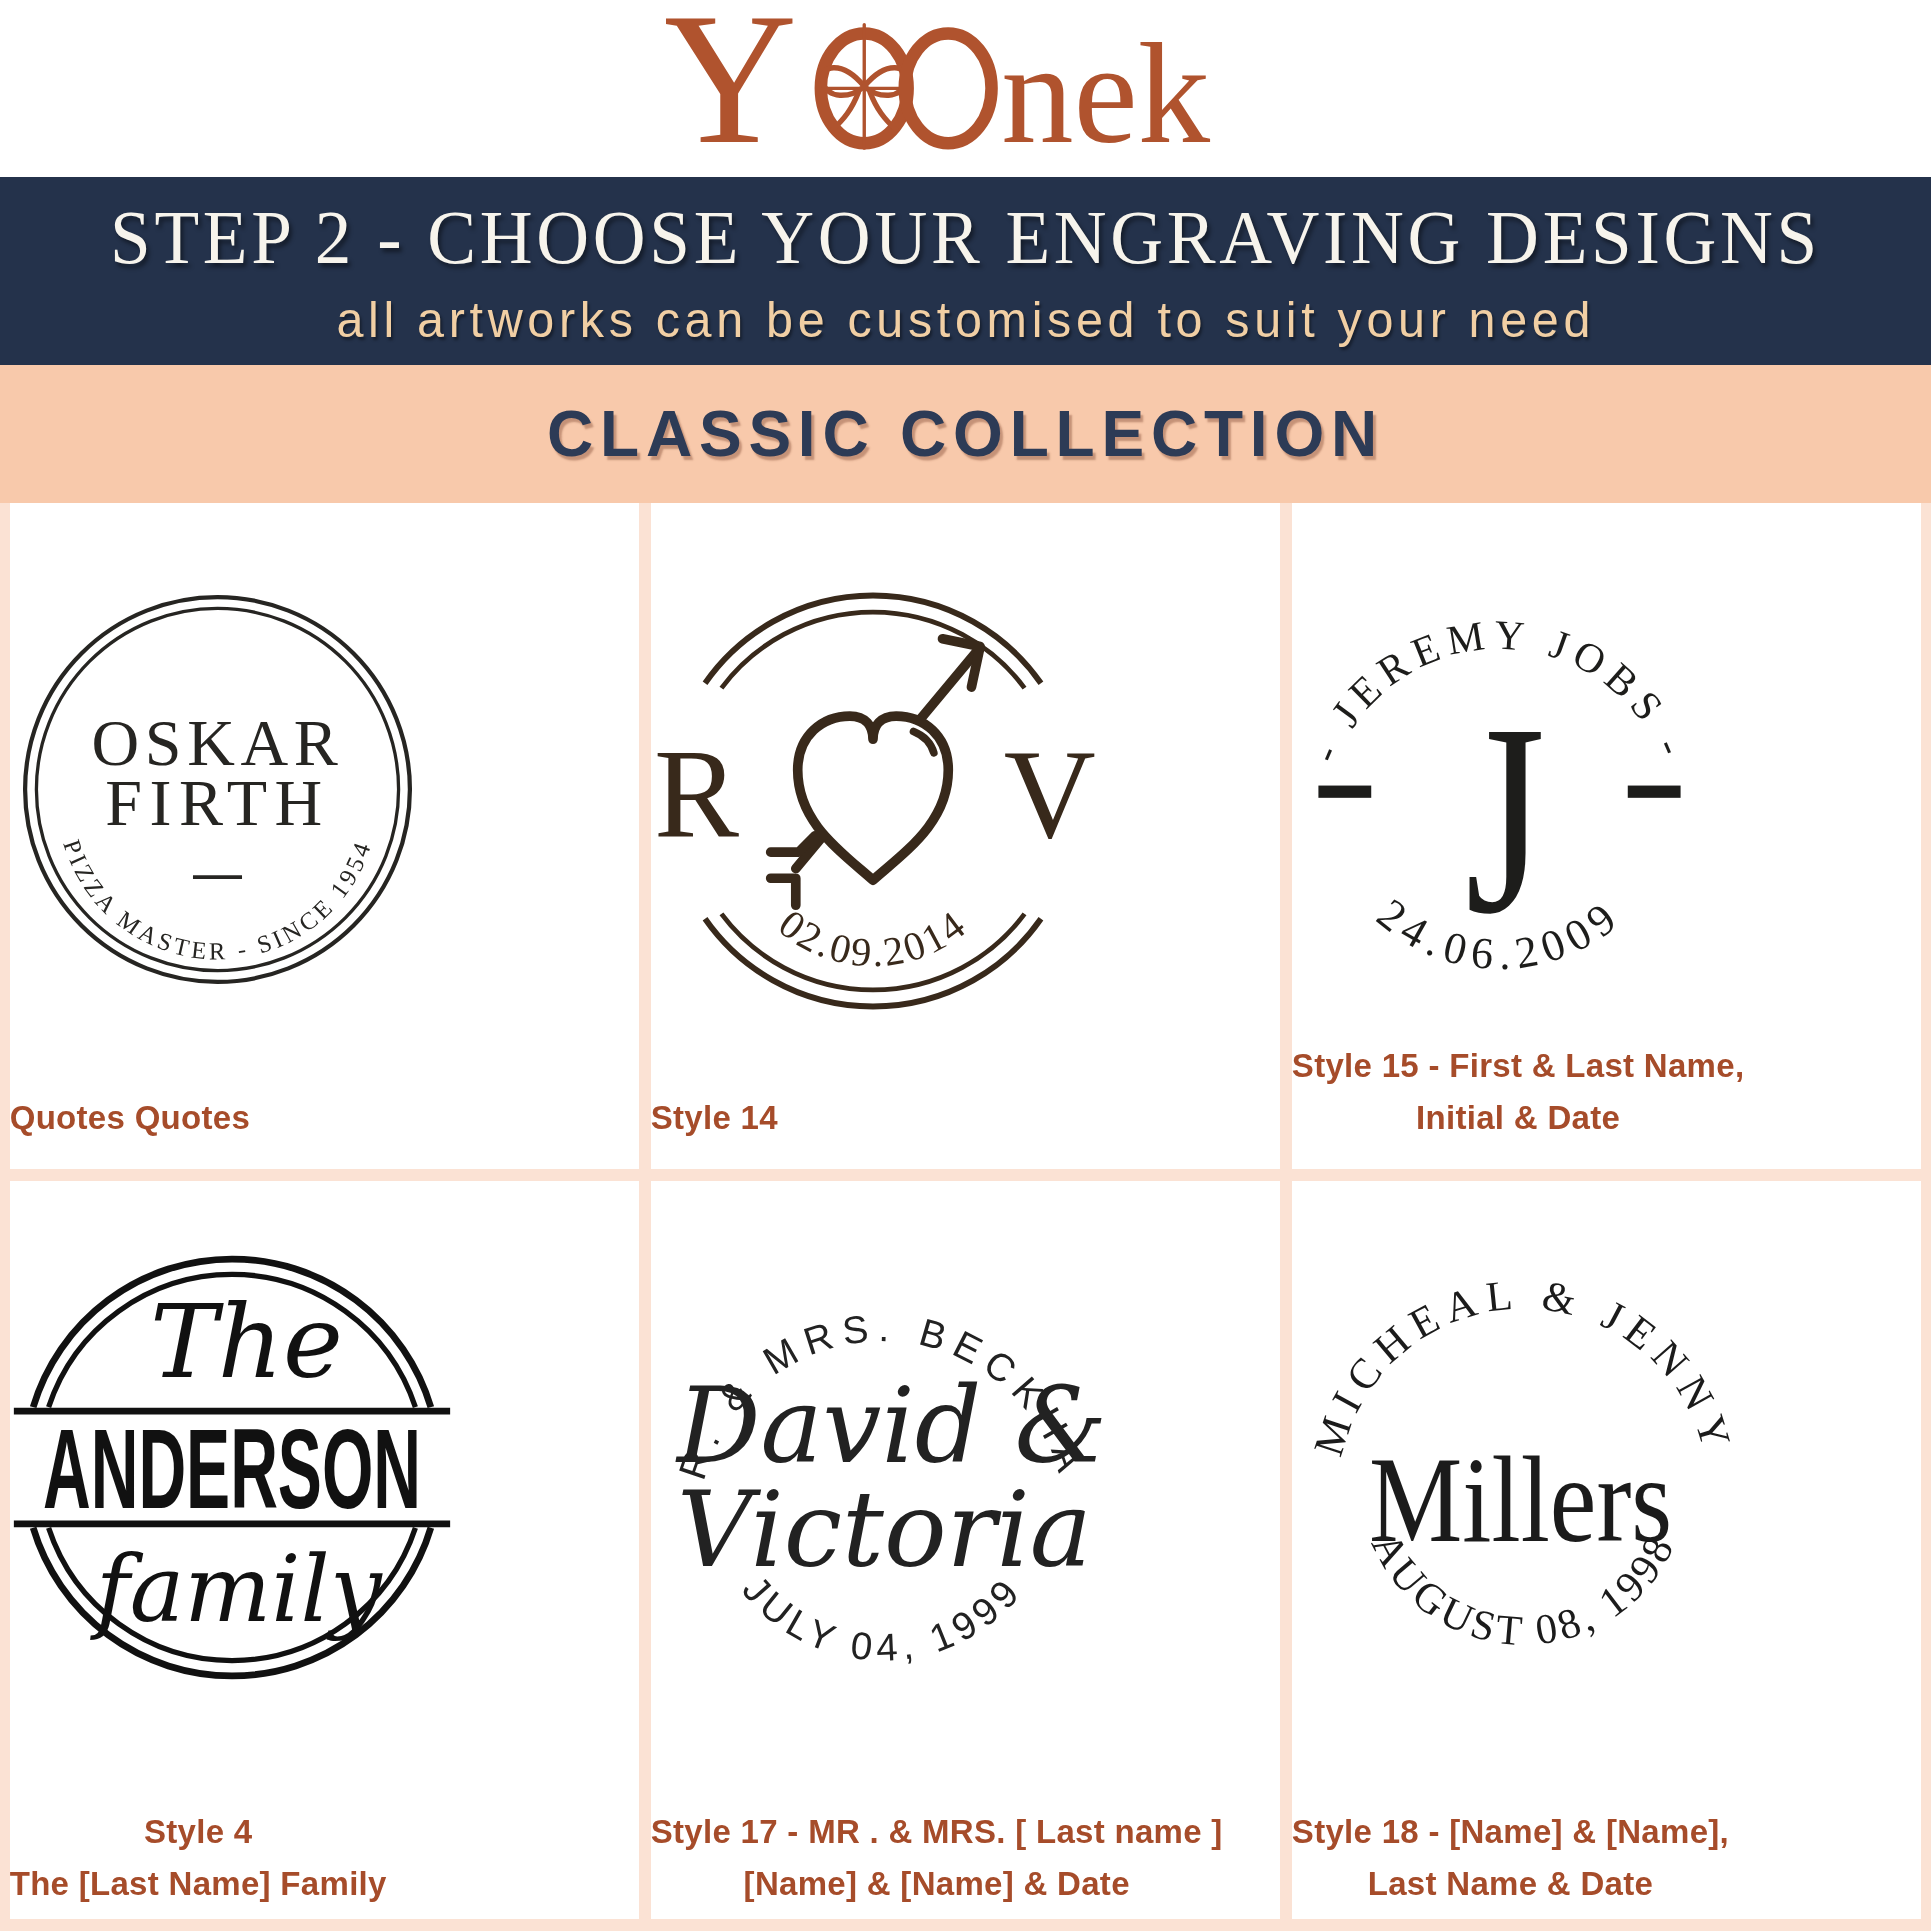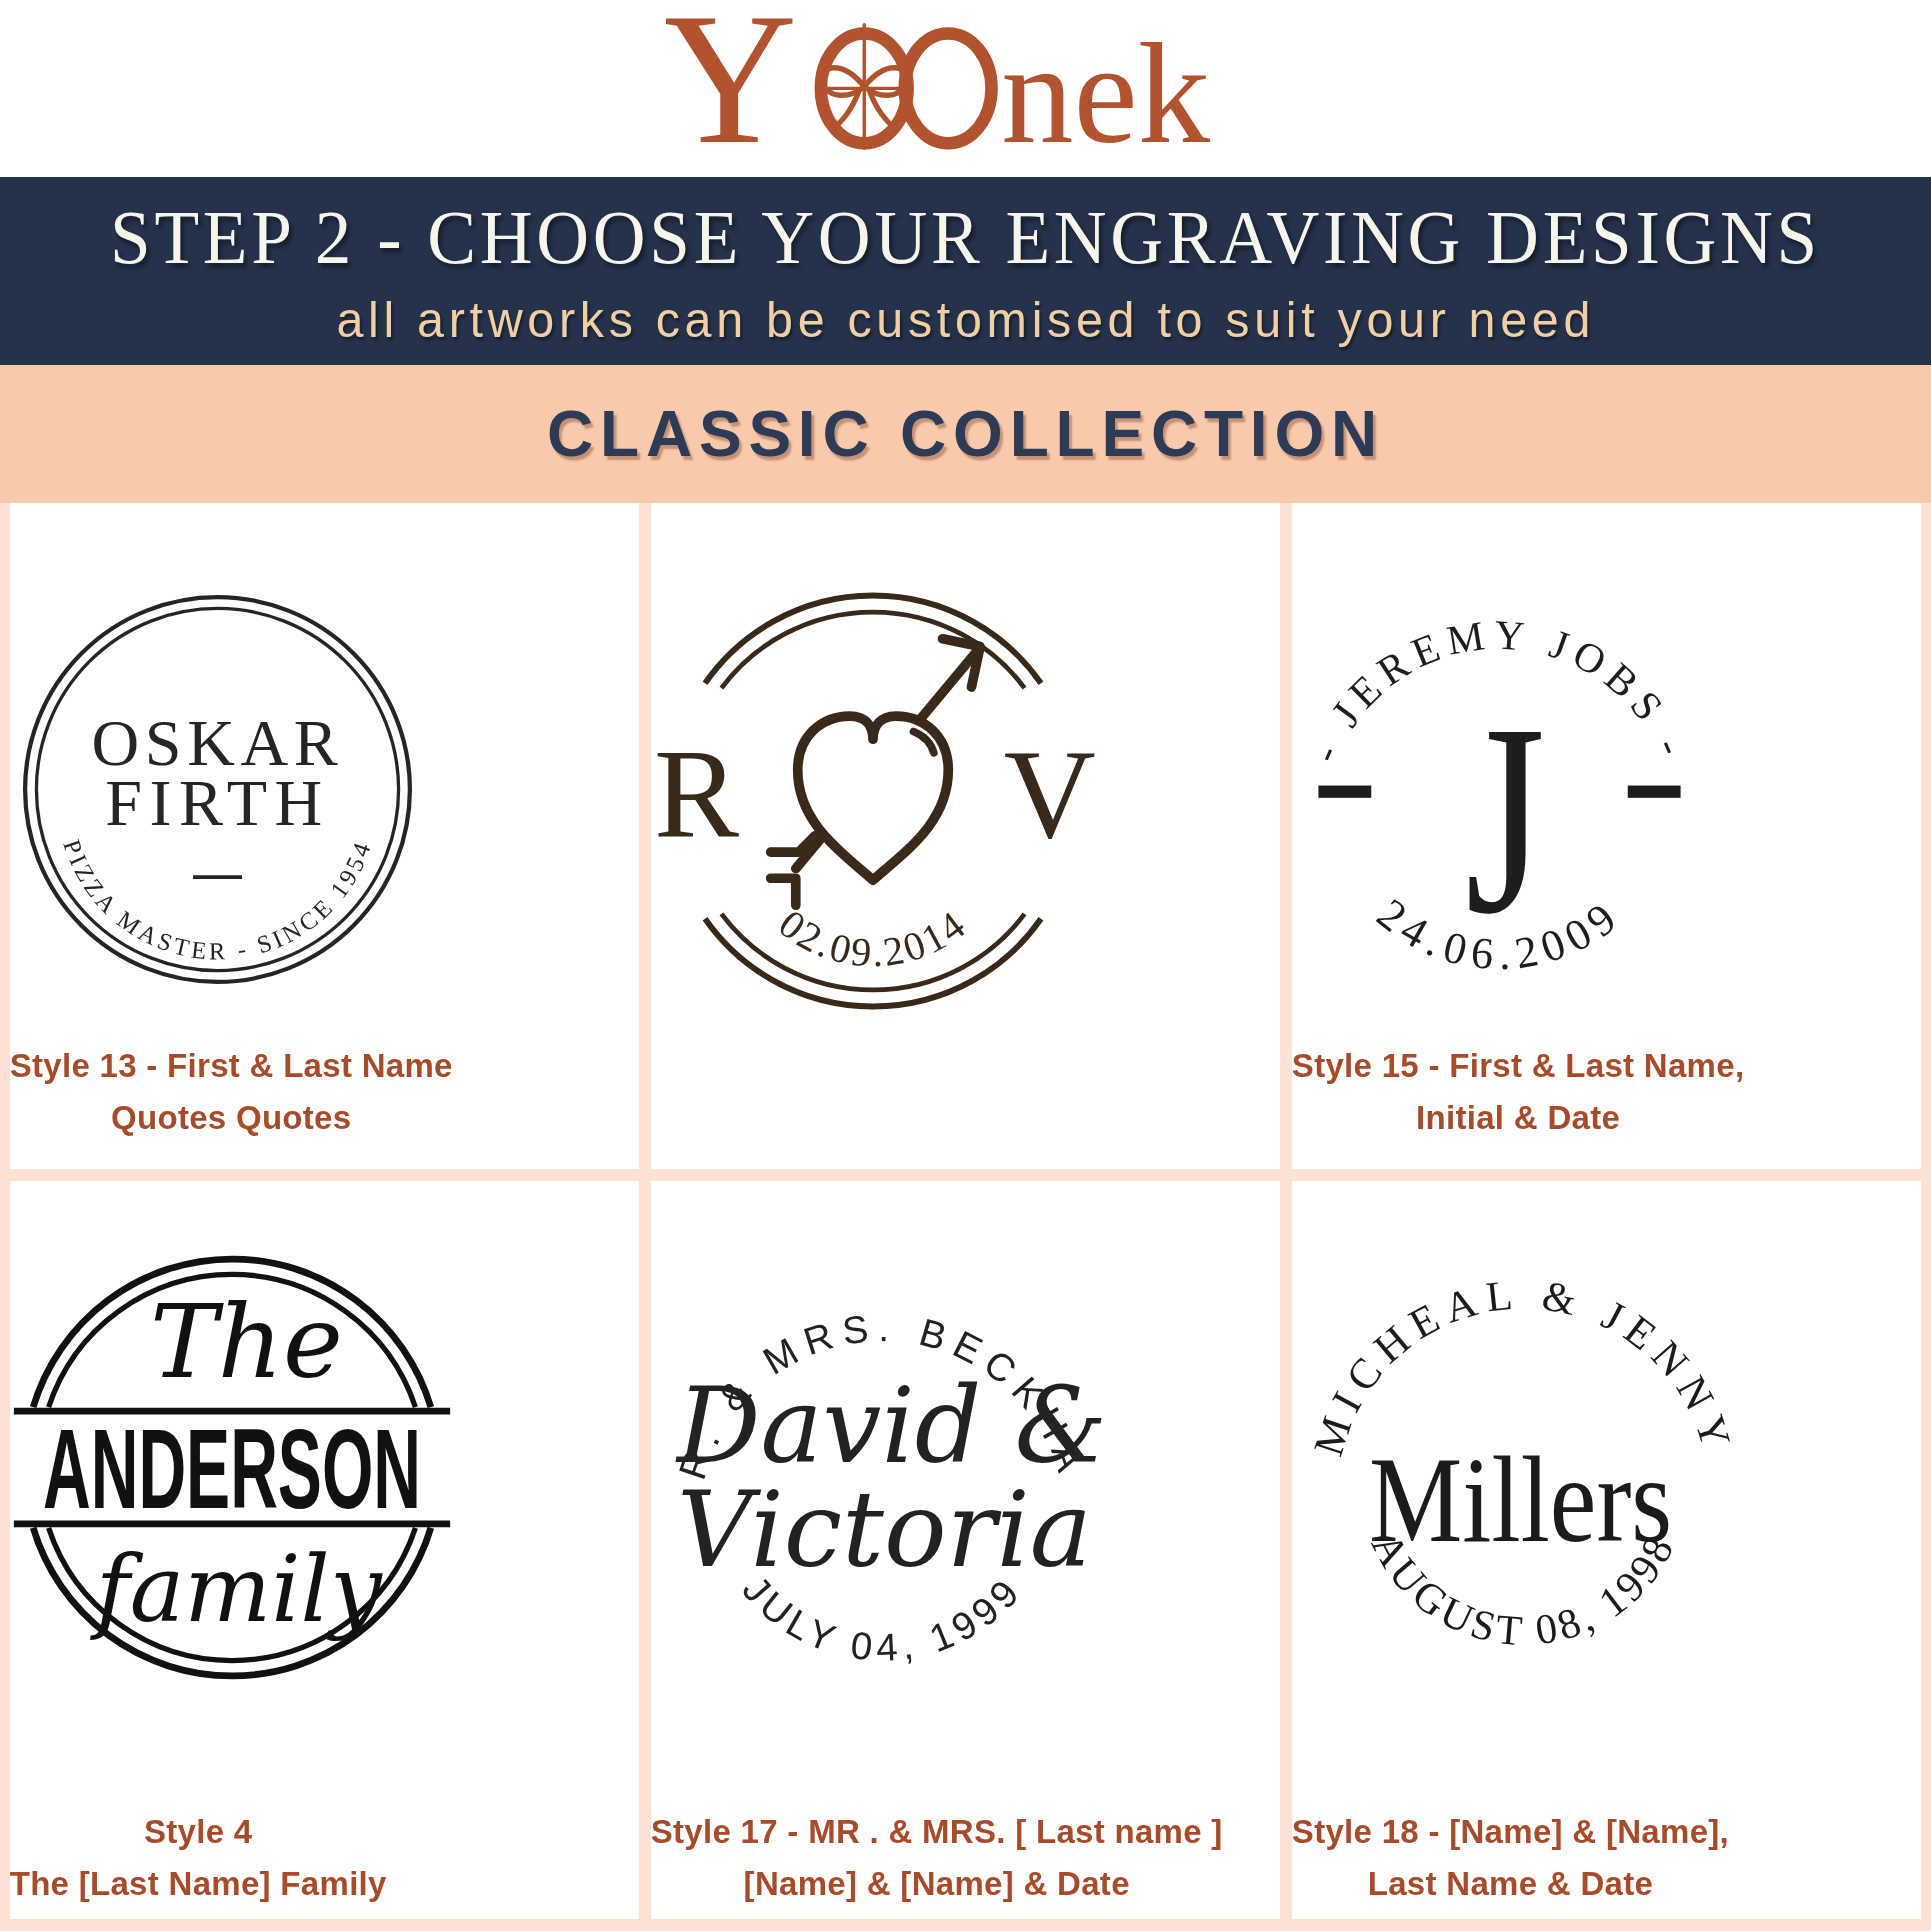--- a/index.html
+++ b/index.html
@@ -74,21 +74,20 @@
           <text x="220" y="197" font-size="70" style="letter-spacing:6px">OSKAR</text>
           <text x="220" y="261" font-size="70" style="letter-spacing:8px">FIRTH</text>
         </g>
         <line x1="194" y1="316" x2="246" y2="316" stroke="#262522" stroke-width="4"></line>
         <path id="s13arc" d="M 53 265 A 170 170 0 0 0 387 265" fill="none"></path>
         <text fill="#262522" font-family="Liberation Serif, serif" font-size="26" style="letter-spacing:4px">
           <textPath href="#s13arc" startOffset="50%" text-anchor="middle">PIZZA MASTER - SINCE 1954</textPath>
         </text>
       </svg>
       <div class="label">
-        <div>Style 13 - First &amp; Last Name</div>
         <div>Quotes Quotes</div>
       </div>
     </div>
 
     <div class="cell r1">
       <svg class="stamp" width="444" height="454" viewBox="0 0 460 470">
         <g fill="none" stroke="#38291b">
           <path d="M 56 113 A 212 212 0 0 1 404 113" stroke-width="6"></path>
           <path d="M 73 118 A 196 196 0 0 1 387 118" stroke-width="5"></path>
           <path d="M 56 357 A 212 212 0 0 0 404 357" stroke-width="6"></path>
@@ -105,20 +104,21 @@
           <path d="M 124 315 L 150 315 L 150 343" stroke-width="10"></path>
           <path d="M 230 317 C 196 287 152 257 152 203 C 152 167 178 147 206 147 C 222 147 230 157 230 171 C 230 157 238 147 254 147 C 282 147 308 167 308 203 C 308 257 264 287 230 317 Z" stroke-width="10" fill="#ffffff"></path>
           <path d="M 272 163 C 282 167 290 175 293 185" stroke-width="8"></path>
         </g>
         <path id="s14date" d="M 90 310 A 150 150 0 0 0 370 310" fill="none"></path>
         <text fill="#38291b" font-family="Liberation Serif, serif" font-size="42" style="letter-spacing:3px">
           <textPath href="#s14date" startOffset="50%" text-anchor="middle">02.09.2014</textPath>
         </text>
       </svg>
       <div class="label">
+        <div>Style 14</div>
       </div>
     </div>
 
     <div class="cell r1">
       <svg class="stamp" width="415" height="425" viewBox="0 0 440 440">
         <path id="s15top" d="M 36 240 A 185 185 0 0 1 404 240" fill="none"></path>
         <text fill="#1d1d1b" font-family="Liberation Serif, serif" font-size="44" style="letter-spacing:8px">
           <textPath href="#s15top" startOffset="50%" text-anchor="middle">- JEREMY JOBS -</textPath>
         </text>
         <g transform="translate(226,352)">

